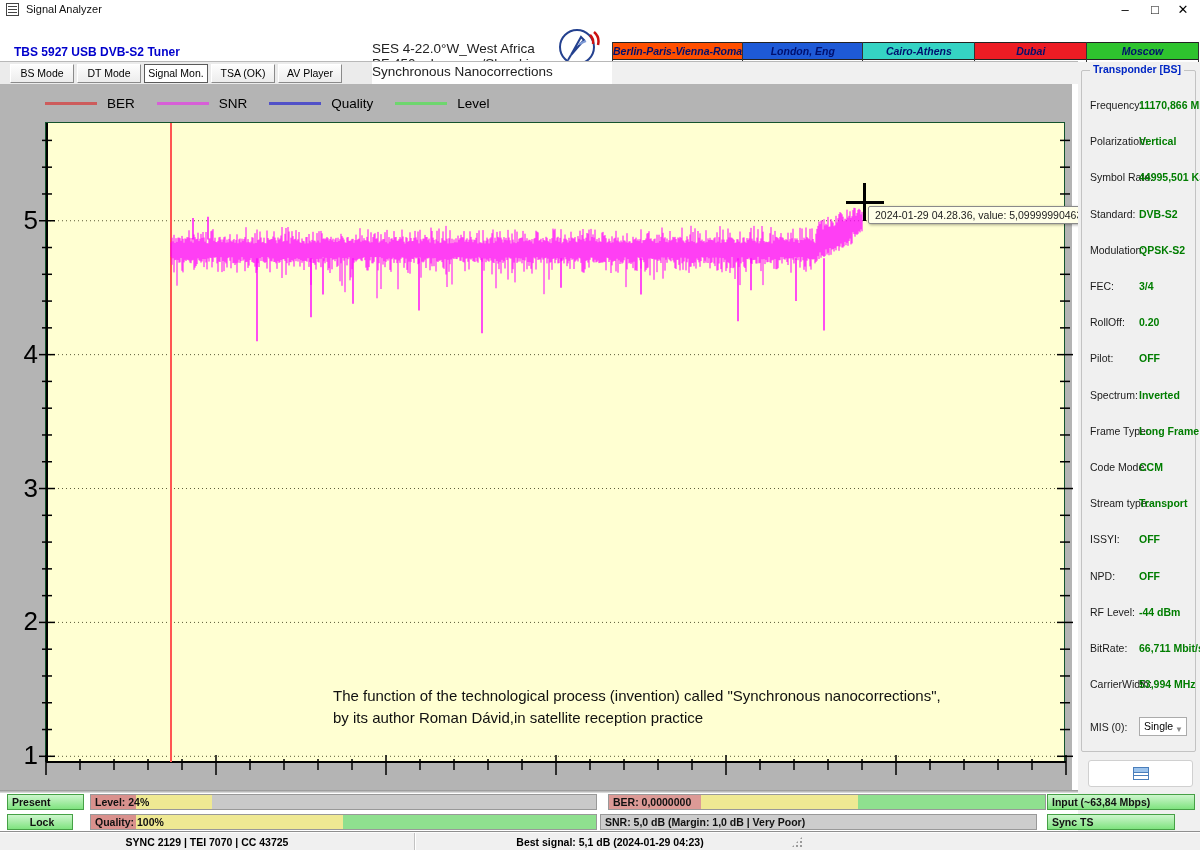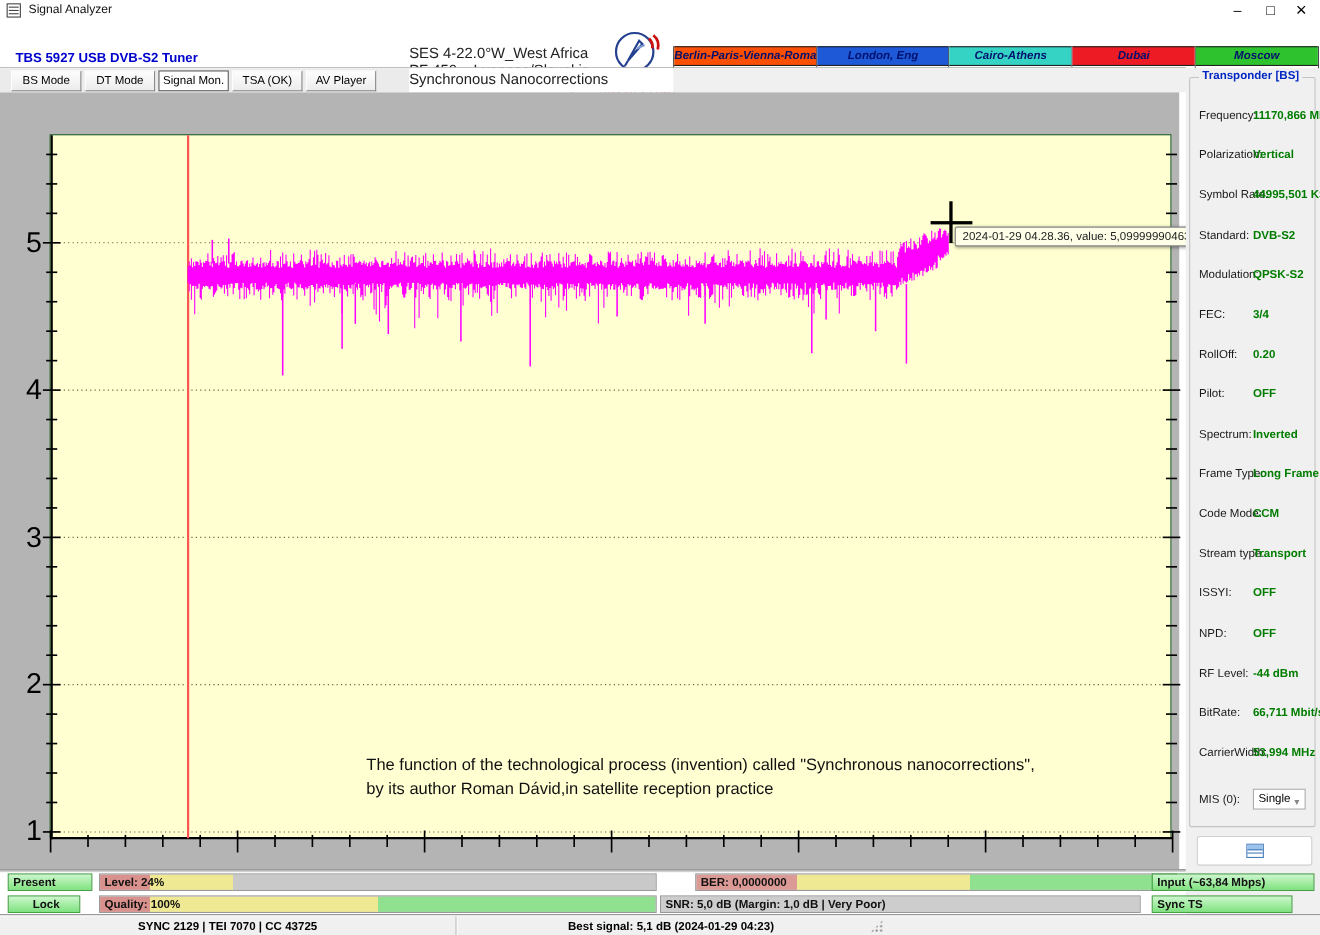--- a/index.html
+++ b/index.html
@@ -170,20 +170,38 @@
       <div class="tab">BS Mode</div>
       <div class="tab">DT Mode</div>
       <div class="tab active">Signal Mon.</div>
       <div class="tab">TSA (OK)</div>
       <div class="tab">AV Player</div>
     </div>
   <div class="abs subfiller"></div>
 </div>
 
 <div class="abs backdrop" id="backdrop">
+  <div class="abs legend" id="legend">
+      <div class="legend-item">
+        <div class="legend-line" style="background: rgb(205, 92, 92);"></div>
+        <div class="legend-label">BER</div>
+      </div>
+      <div class="legend-item">
+        <div class="legend-line" style="background: rgb(215, 95, 215);"></div>
+        <div class="legend-label">SNR</div>
+      </div>
+      <div class="legend-item">
+        <div class="legend-line" style="background: rgb(81, 81, 200);"></div>
+        <div class="legend-label">Quality</div>
+      </div>
+      <div class="legend-item">
+        <div class="legend-line" style="background: rgb(110, 214, 110);"></div>
+        <div class="legend-label">Level</div>
+      </div>
+    </div>
   <div class="abs plot" id="plot">
     <svg id="plot-svg" width="1020" height="640">
         <line x1="0" y1="633.305439330544" x2="1020" y2="633.305439330544" stroke="#5c5c38" stroke-width="1" stroke-dasharray="1 3"></line>
         <line x1="0" y1="499.4142259414226" x2="1020" y2="499.4142259414226" stroke="#5c5c38" stroke-width="1" stroke-dasharray="1 3"></line>
         <line x1="0" y1="365.5230125523013" x2="1020" y2="365.5230125523013" stroke="#5c5c38" stroke-width="1" stroke-dasharray="1 3"></line>
         <line x1="0" y1="231.63179916317995" x2="1020" y2="231.63179916317995" stroke="#5c5c38" stroke-width="1" stroke-dasharray="1 3"></line>
         <line x1="0" y1="97.74058577405863" x2="1020" y2="97.74058577405863" stroke="#5c5c38" stroke-width="1" stroke-dasharray="1 3"></line>
         <line x1="-7" y1="633.305439330544" x2="9" y2="633.305439330544" stroke="#000" stroke-width="1.5"></line>
         <line x1="1011" y1="633.305439330544" x2="1027" y2="633.305439330544" stroke="#000" stroke-width="1.5"></line>
         <line x1="-4" y1="606.5271966527197" x2="6" y2="606.5271966527197" stroke="#000" stroke-width="1.5"></line>
@@ -346,21 +364,21 @@
   </div>
   <div class="abs panel-btn">
     <div class="table-icon"></div>
   </div>
 </div>
 
 <div class="abs sep1"></div>
 <div class="abs bars" id="bars">
     <div class="abs bar green" style="left: 7px; top: 794px; width: 77px;">Present</div>
     <div class="abs bar" style="left: 90px; top: 794px; width: 507px; background: linear-gradient(90deg, rgb(217, 145, 141) 0%, rgb(217, 145, 141) 9%, rgb(239, 233, 147) 9%, rgb(239, 233, 147) 24%, rgb(201, 201, 201) 24%, rgb(201, 201, 201) 100%);">Level: 24%</div>
-    <div class="abs bar" style="left: 632px; top: 794px; width: 438px; background: linear-gradient(90deg, rgb(220, 154, 150) 0%, rgb(220, 154, 150) 21%, rgb(239, 233, 147) 21%, rgb(239, 233, 147) 57%, rgb(143, 224, 143) 57%, rgb(143, 224, 143) 100%);">BER: 0,0000000</div>
+    <div class="abs bar" style="left: 608px; top: 794px; width: 438px; background: linear-gradient(90deg, rgb(220, 154, 150) 0%, rgb(220, 154, 150) 21%, rgb(239, 233, 147) 21%, rgb(239, 233, 147) 57%, rgb(143, 224, 143) 57%, rgb(143, 224, 143) 100%);">BER: 0,0000000</div>
     <div class="abs bar green" style="left: 1047px; top: 794px; width: 148px;">Input (~63,84 Mbps)</div>
     <div class="abs bar green" style="left: 7px; top: 814px; width: 66px; text-align: center;">Lock</div>
     <div class="abs bar" style="left: 90px; top: 814px; width: 507px; background: linear-gradient(90deg, rgb(217, 145, 141) 0%, rgb(217, 145, 141) 9%, rgb(239, 233, 147) 9%, rgb(239, 233, 147) 50%, rgb(143, 224, 143) 50%, rgb(143, 224, 143) 100%);">Quality: 100%</div>
     <div class="abs bar" style="left: 600px; top: 814px; width: 437px; background: linear-gradient(90deg, rgb(205, 205, 205) 0%, rgb(205, 205, 205) 100%);">SNR: 5,0 dB (Margin: 1,0 dB | Very Poor)</div>
     <div class="abs bar green" style="left: 1047px; top: 814px; width: 128px;">Sync TS</div>
   </div>
 <div class="abs sep2"></div>
 
 <div class="abs statusbar">
   <div class="sb-sec s2">SYNC 2129 | TEI 7070 | CC 43725</div>

